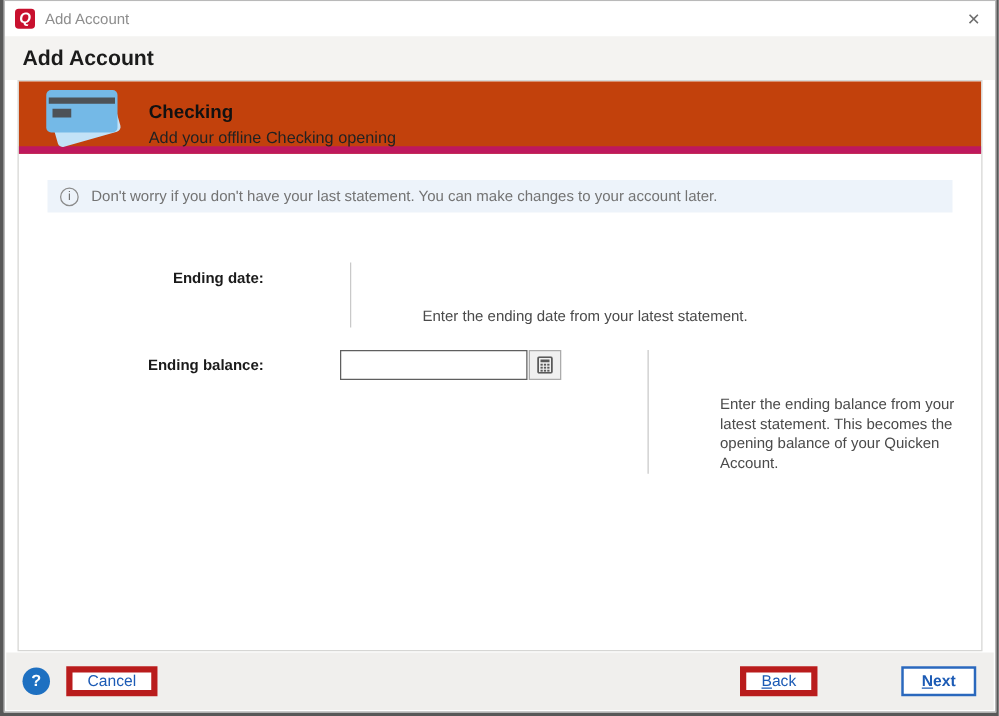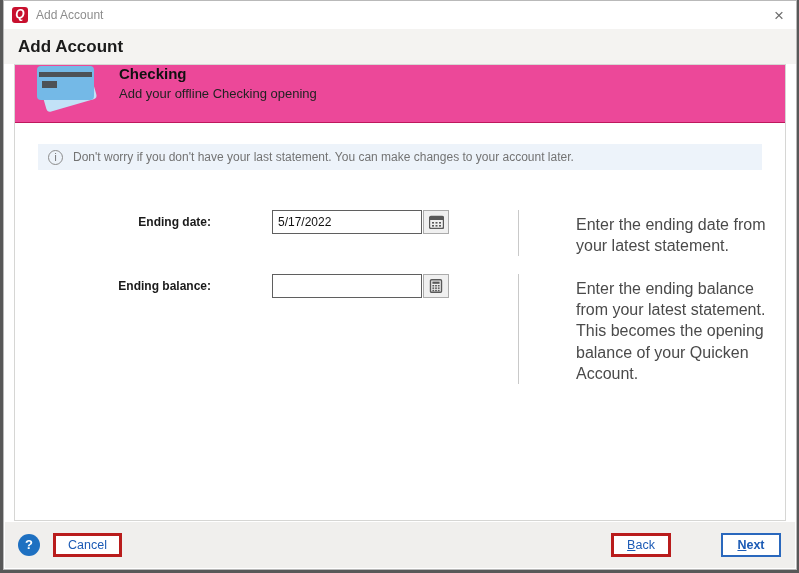--- a/index.html
+++ b/index.html
@@ -21,22 +21,22 @@
   
   .header { height:35px; background:#f4f3f1; display:flex; align-items:center;
             padding-left:14px; }
   .header-title { font-size:17px; font-weight:bold; color:#1b1b1b; }
 
   
   .panel { position:absolute; left:10px; right:10px; top:63px; bottom:48px;
            border:1px solid #d6d6d4; background:#fff; overflow:hidden; }
 
   
-  .banner { height:58px; background:#ec4899; border-bottom:1px solid #be185d;
-            display:flex; align-items:flex-start; }
+  .banner { height:58px; background:#c2410c; border-bottom:6px solid #be185d;
+            display:flex; align-items:flex-end; }
   .card-icon { position:relative; width:64px; height:46px; margin-left:20px; margin-right:20px; }
   .card-back { position:absolute; left:7px; top:9px; width:52px; height:32px;
                background:#c2e2f7; border-radius:4px; transform:rotate(-16deg); }
   .card-front { position:absolute; left:2px; top:1px; width:57px; height:34px;
                 background:#74b9e7; border-radius:4px; }
   .card-stripe { position:absolute; left:2px; right:2px; top:6px; height:5px; background:#4d5257; }
   .card-chip { position:absolute; left:5px; top:15px; width:15px; height:7px; background:#4d5257; }
   .banner-text .banner-title { font-size:15px; font-weight:bold; color:#111; margin-bottom:4px; }
   .banner-text .banner-subtitle { font-size:13px; color:#222; }
 
@@ -54,36 +54,36 @@
   .form-label { width:196px; text-align:right; font-size:12px; font-weight:bold;
                 color:#1a1a1a; line-height:24px; flex:0 0 auto; }
   .input-wrap { display:flex; margin-left:14px; flex:0 0 auto; }
   .text-input { width:150px; height:24px; border:1px solid #5f5f5f; font-size:12px;
                 padding:0 5px; font-family:"Liberation Sans", sans-serif; color:#111;
                 outline:none; }
   .icon-btn { width:26px; height:24px; margin-left:1px; background:#f0f0f0;
               border:1px solid #ababab; display:flex; align-items:center;
               justify-content:center; cursor:default; }
   .row-divider { border-left:1px solid #c9c9c9; margin-left:22px; align-self:stretch; }
-  .help-text { margin-left:10px; width:285px; font-size:16px; color:#4a4a4a;
-               line-height:1.32; padding-top:4px; }
+  .help-text { margin-left:10px; width:285px; font-size:12px; color:#4a4a4a;
+               line-height:1.32; padding-top:4px;margin-top:32px; }
 
   
   .footer { position:absolute; left:1px; right:1px; bottom:1px; height:46px;
             background:#f0efed; display:flex; align-items:center; }
   .help-circle { width:22px; height:22px; border-radius:50%; background:#1e70c1;
                  color:#fff; font-weight:bold; font-size:13px; line-height:22px;
                  text-align:center; margin-left:13px; cursor:default; }
-  .btn { height:24px; min-width:60px; background:#fff; border:3px solid #b91c1c;
+  .btn { height:24px; min-width:60px; background:#fff; border:5px solid #b91c1c;
          color:#1c5bb5; font-size:12.5px; font-family:"Liberation Sans", sans-serif;
          padding:0 12px; cursor:default; }
   .btn u { text-decoration:underline; }
   .cancel-btn { margin-left:13px; }
   .spacer { flex:1; }
-  .back-btn { margin-right:14px; }
+  .back-btn { margin-right:31px; }
   .next-btn { margin-right:14px; border:2px solid #2a68bd; font-weight:bold;margin-left:36px; }
 </style>
 </head>
 <body>
 
 <div class="window">
 
   <div class="titlebar">
     <div class="q-logo">Q</div>
     <div class="titlebar-text">Add Account</div>
@@ -112,37 +112,20 @@
 
     <div class="notice">
       <div class="info-icon">i</div>
       <div class="notice-text">Don't worry if you don't have your last statement. You can make changes to your account later.</div>
     </div>
 
     <div class="form">
 
       <div class="form-row">
         <div class="form-label">Ending date:</div>
-        <div class="input-wrap">
-          <input class="text-input" type="text" value="5/17/2022" style="">
-          <div class="icon-btn">
-            <svg width="15" height="14" viewBox="0 0 15 14">
-              <rect x="0.5" y="1.5" width="14" height="12" rx="1.5" fill="none" stroke="#595959" stroke-width="1.4"></rect>
-              <rect x="1" y="2" width="13" height="3" fill="#595959"></rect>
-              <g fill="#595959">
-                <rect x="3" y="7" width="2" height="1.6"></rect>
-                  <rect x="6.5" y="7" width="2" height="1.6"></rect>
-                  <rect x="10" y="7" width="2" height="1.6"></rect>
-                <rect x="3" y="10" width="2" height="1.6"></rect>
-                  <rect x="6.5" y="10" width="2" height="1.6"></rect>
-                  <rect x="10" y="10" width="2" height="1.6"></rect>
-              </g>
-            </svg>
-          </div>
-        </div>
         <div class="row-divider"></div>
         <div class="help-text">Enter the ending date from your latest statement.</div>
       </div>
 
       <div class="form-row">
         <div class="form-label">Ending balance:</div>
         <div class="input-wrap">
           <input class="text-input" type="text" value="" style="">
           <div class="icon-btn">
             <svg width="14" height="14" viewBox="0 0 14 14">

